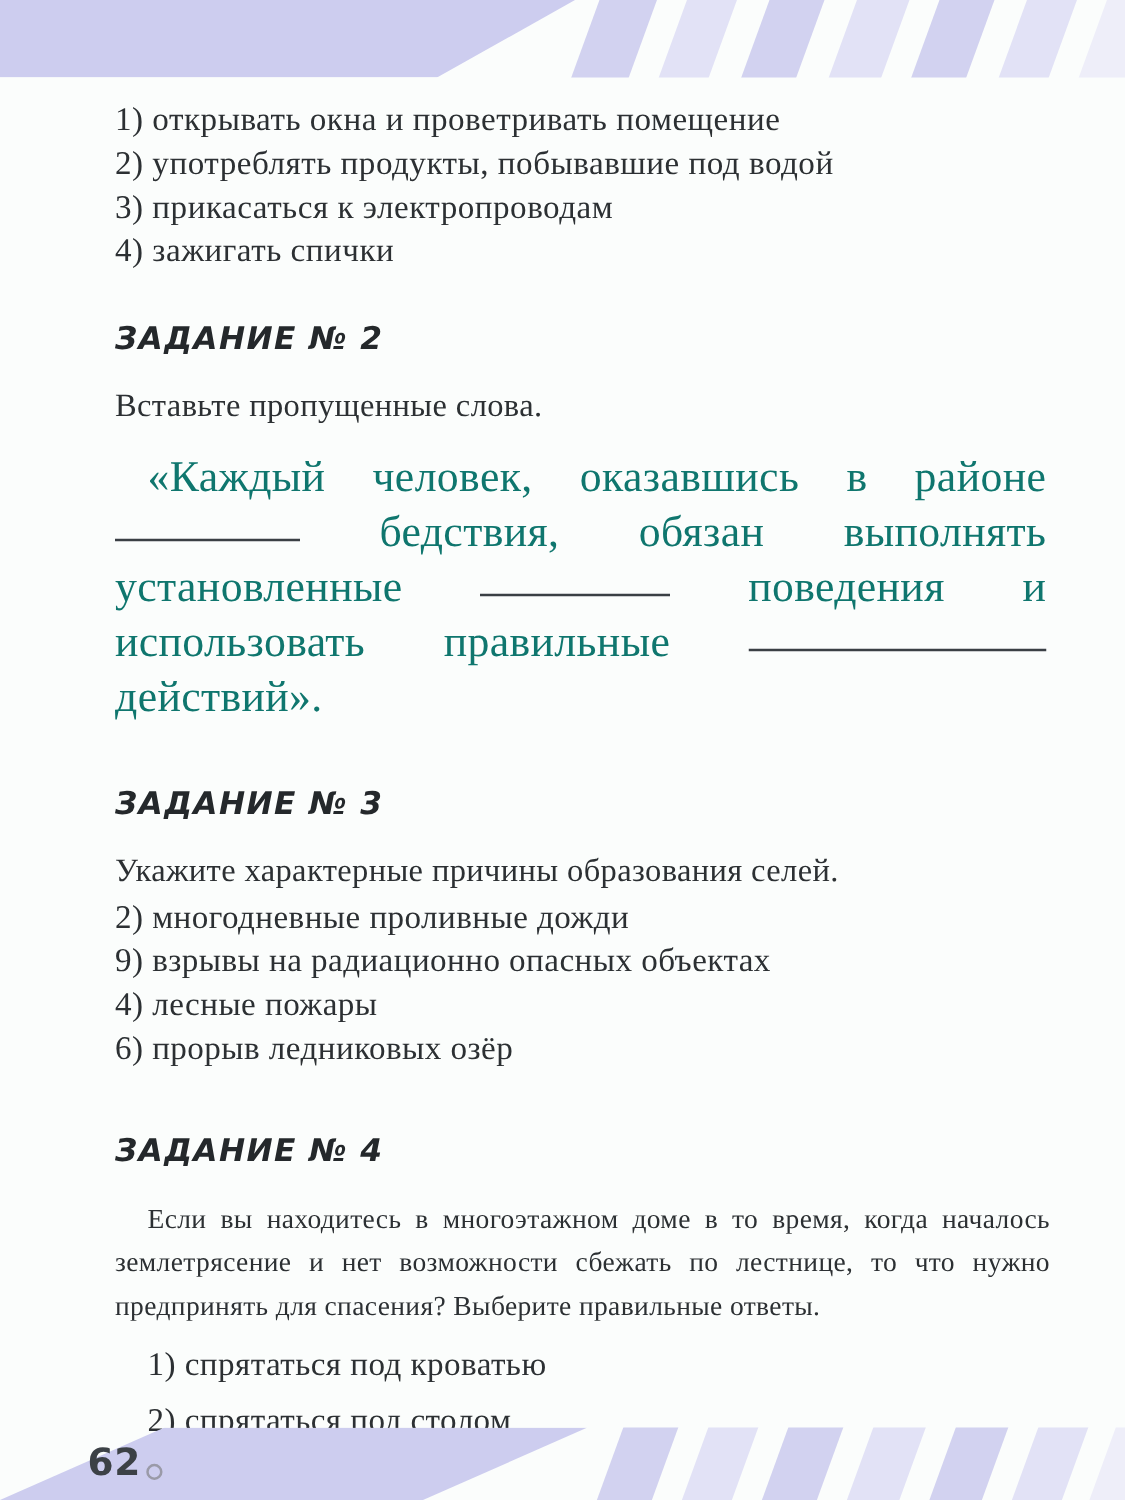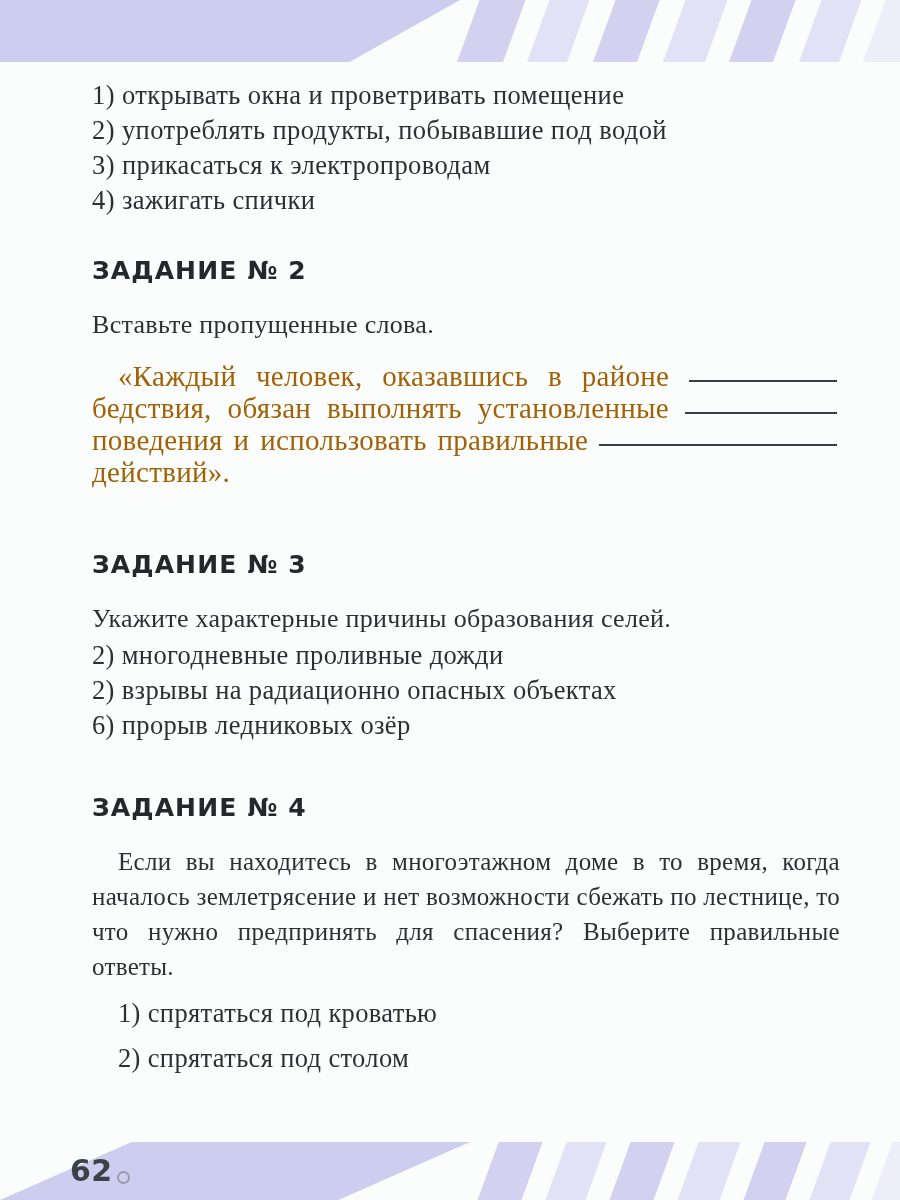--- a/index.html
+++ b/index.html
@@ -68,63 +68,64 @@
   .opt-line {
     font-size: 26.5px;
     line-height: 35px;
     color: #2c3033;
     letter-spacing: 0.4px;
     white-space: nowrap;
   }
 
   h2.task-heading {
     font-family: "DejaVu Sans", "Liberation Sans", sans-serif;
+    font-style: italic;
     font-weight: bold;
     font-size: 25px;
     letter-spacing: 1.1px;
     color: #24282b;
     margin: 0;
     padding: 0;
   }
 
   .block-task2 { margin-top: 38px; }
-  .block-task3 { margin-top: 62px; }
+  .block-task3 { margin-top: 48px; }
   .block-task4 { margin-top: 50px; }
 
   .task-intro {
     font-size: 26px;
     line-height: 35px;
     color: #2c3033;
     letter-spacing: 0.3px;
     margin-top: 22px;
   }
 
   
   .fill-para {
     margin-top: 18px;
-    font-size: 29px;
-    line-height: 32px;
-    color: #a16207;
+    font-size: 35px;
+    line-height: 44px;
+    color: #0f766e;
     text-align: justify;
     text-align-last: left;
     letter-spacing: 0.3px;
     width: 745px;
   }
   .fill-para .lead { padding-left: 26px; }
   .blank {
     display: inline-block;
     border-bottom: 2px solid #3a3f44;
     vertical-align: 4px;
   }
   .blank.b1 { width: 148px; }
   .blank.b2 { width: 152px; }
   .blank.b3 { width: 238px; }
 
   .justified {
-    font-size: 25px;
+    font-size: 22px;
     line-height: 35px;
     color: #2c3033;
     text-align: justify;
     text-align-last: left;
     letter-spacing: 0.3px;
     width: 748px;
     margin-top: 22px;
   }
   .justified .indent { padding-left: 26px; }
 
@@ -202,21 +203,22 @@
         <span class="blank b3"></span>
         <span>действий».</span>
       </div>
     </div>
 
     <div class="block-task3">
       <h2 class="task-heading">ЗАДАНИЕ № 3</h2>
       <div class="task-intro">Укажите характерные причины образования селей.</div>
       <div class="t3-list">
         <div class="opt-item">2) многодневные проливные дожди</div>
-        <div class="opt-item">2) взрывы на радиационно опасных объектах</div>
+        <div class="opt-item">9) взрывы на радиационно опасных объектах</div>
+        <div class="opt-item">4) лесные пожары</div>
         <div class="opt-item">6) прорыв ледниковых озёр</div>
       </div>
     </div>
 
     <div class="block-task4">
       <h2 class="task-heading">ЗАДАНИЕ № 4</h2>
       <div class="justified">
         <span class="indent">Если вы находитесь в многоэтажном доме в то время, когда началось землетрясение и нет возможности сбежать по лестнице, то что нужно предпринять для спасения? Выберите правильные ответы.</span>
       </div>
       <div class="t4-list">

